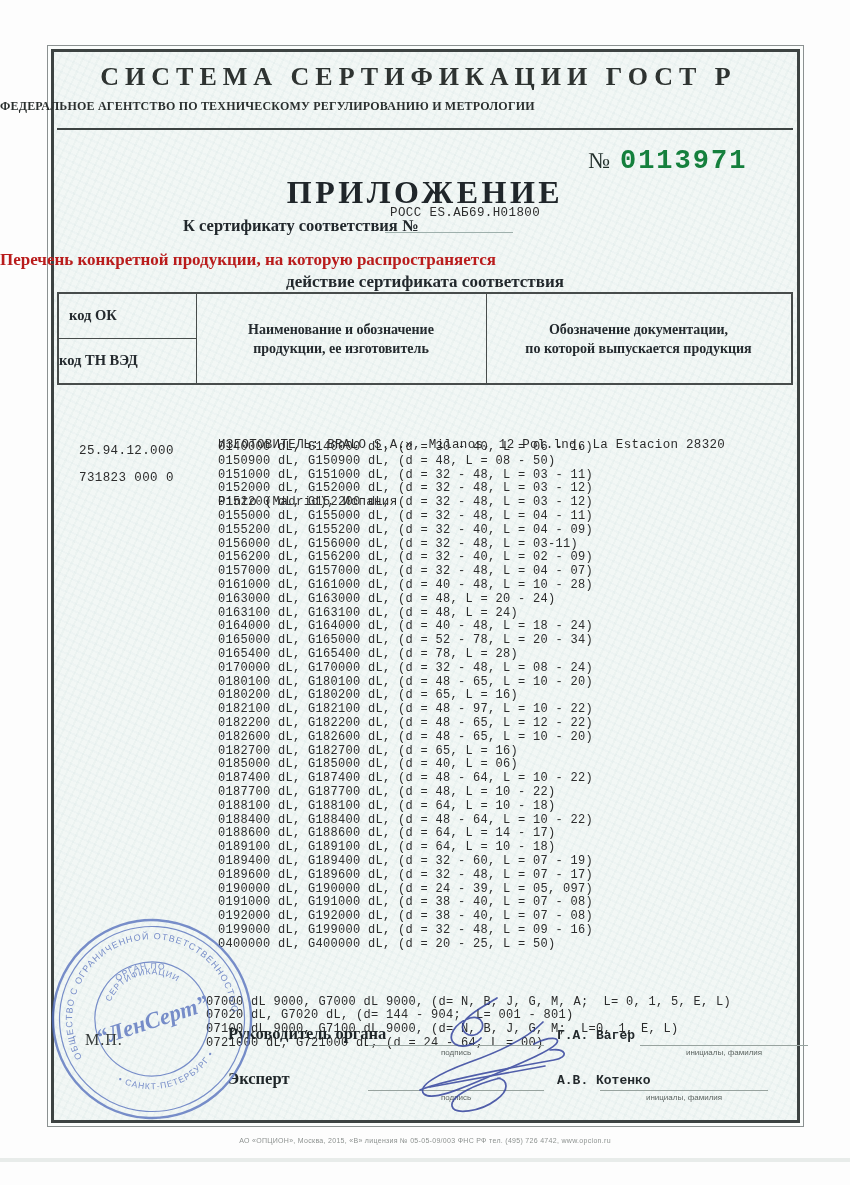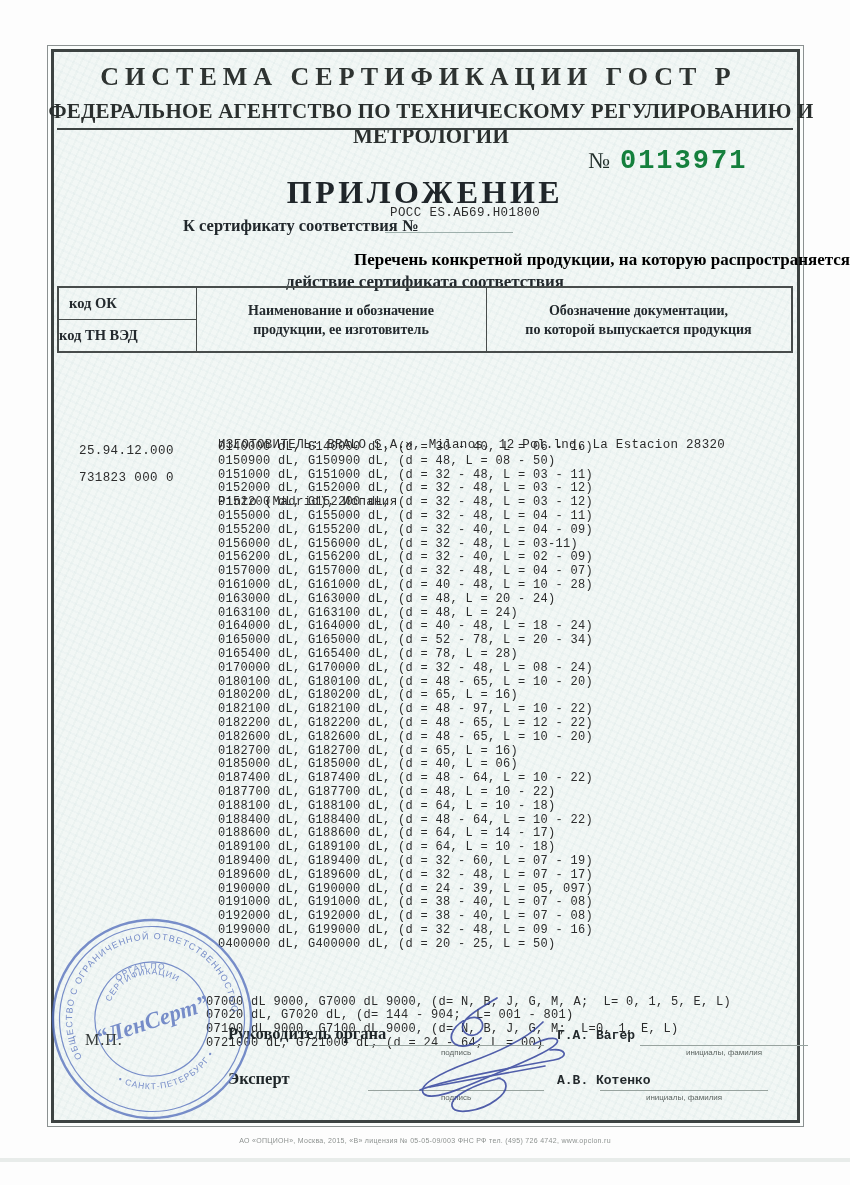--- a/index.html
+++ b/index.html
@@ -18,42 +18,42 @@
     border:3px solid #3d4342; box-sizing:border-box;
     background-color:#f2f7f5;
     background-image:
       repeating-linear-gradient(115deg, rgba(120,170,160,0.05) 0 2px, rgba(255,255,255,0) 2px 7px),
       repeating-linear-gradient(25deg, rgba(120,160,185,0.04) 0 2px, rgba(255,255,255,0) 2px 7px);
   }
   .abs{position:absolute; box-sizing:border-box;}
 
   .sys-title{left:0; right:13px; top:62px; text-align:center; font-size:26px; font-weight:bold;
              letter-spacing:6px; color:#2e3331;}
-  .agency{left:0; right:0; top:99px; text-align:center; font-size:21px; font-weight:bold;
-          letter-spacing:0.2px; color:#2a2f2e;padding-left:12px;}
+  .agency{left:0; right:0; top:99px; text-align:left; font-size:12px; font-weight:bold;
+          letter-spacing:0.2px; color:#2a2f2e;}
   .hdr-rule{left:57px; width:736px; top:128px; height:2px; background:#3d4342;}
 
   .num-wrap{left:588px; top:146px; display:flex; align-items:baseline; gap:10px;}
   .num-sign{font-size:23px; color:#23302c;}
   .num-value{font-family:"Liberation Mono", monospace; font-size:27px; font-weight:bold;
              color:#15803d; letter-spacing:2px;}
 
   .doc-title{left:0; right:0; top:174px; text-align:center; font-size:32px; font-weight:bold;
              letter-spacing:3.5px; color:#20262a;}
 
   .cert-label{left:183px; top:216px; font-size:16.5px; font-weight:bold; color:#22282c;}
   .cert-value{left:390px; top:206px; font-family:"Liberation Mono", monospace; font-size:12.5px;
               color:#2c2c2c; letter-spacing:0.4px;}
   .cert-line{left:385px; top:232px; width:128px; height:1px; background:#9fb0ac;}
 
-  .subtitle1{left:0; right:0; top:250px; text-align:right; font-size:17px; font-weight:bold; color:#000000;}
+  .subtitle1{left:0; right:0; top:250px; text-align:left; font-size:17px; font-weight:bold; color:#b91c1c;}
   .subtitle2{left:0; right:0; top:272px; text-align:center; font-size:17px; font-weight:bold; color:#22282c;}
 
   
-  .tblhead{left:57px; top:286px; width:736px; height:67px; border:2px solid #474c4b;}
+  .tblhead{left:57px; top:292px; width:736px; height:93px; border:2px solid #474c4b;}
   .tblhead .c1{position:absolute; left:0; top:0; width:137px; height:100%; border-right:1.5px solid #474c4b;}
   .tblhead .c1a{position:absolute; left:0; top:0; width:100%; height:50%; border-bottom:1.2px solid #474c4b;
                 display:flex; align-items:center; padding-left:10px; box-sizing:border-box;}
   .tblhead .c1b{position:absolute; left:0; bottom:0; width:100%; height:50%;
                 display:flex; align-items:center; box-sizing:border-box;}
   .tblhead .c2{position:absolute; left:137px; top:0; width:290px; height:100%; border-right:1.5px solid #474c4b;
                display:flex; flex-direction:column; justify-content:center; text-align:center;}
   .tblhead .c3{position:absolute; left:427px; top:0; right:0; height:100%;
                display:flex; flex-direction:column; justify-content:center; text-align:center;}
   .tblhead .hl{font-size:14px; font-weight:600; line-height:19px; color:#242a2e;}

